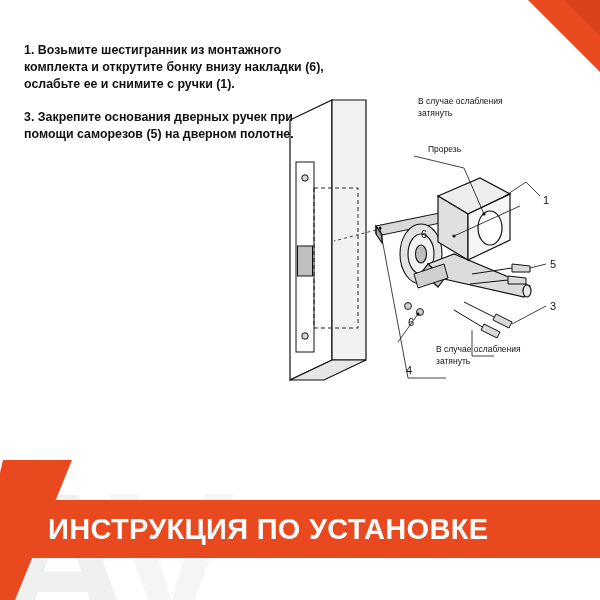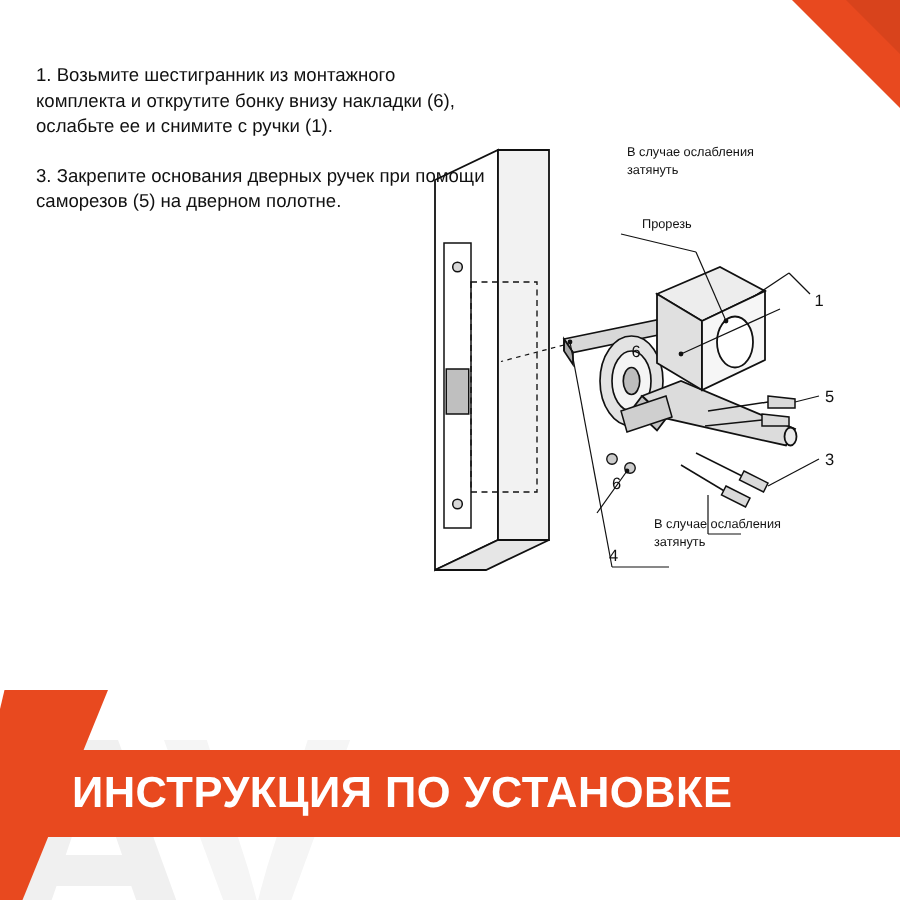--- a/index.html
+++ b/index.html
@@ -70,21 +70,21 @@
   
   .instructions {
     position: absolute;
     left: 24px;
     top: 30px;
     width: 300px;
     z-index: 5;
   }
   .step {
     font-size: 12.4px;
-    font-weight: 400;
+    font-weight: 700;
     line-height: 1.36;
     color: #111111;
     margin-bottom: 16px;
     white-space: pre-line;
   }
 
   
   .diagram {
     position: absolute;
     left: 258px;

